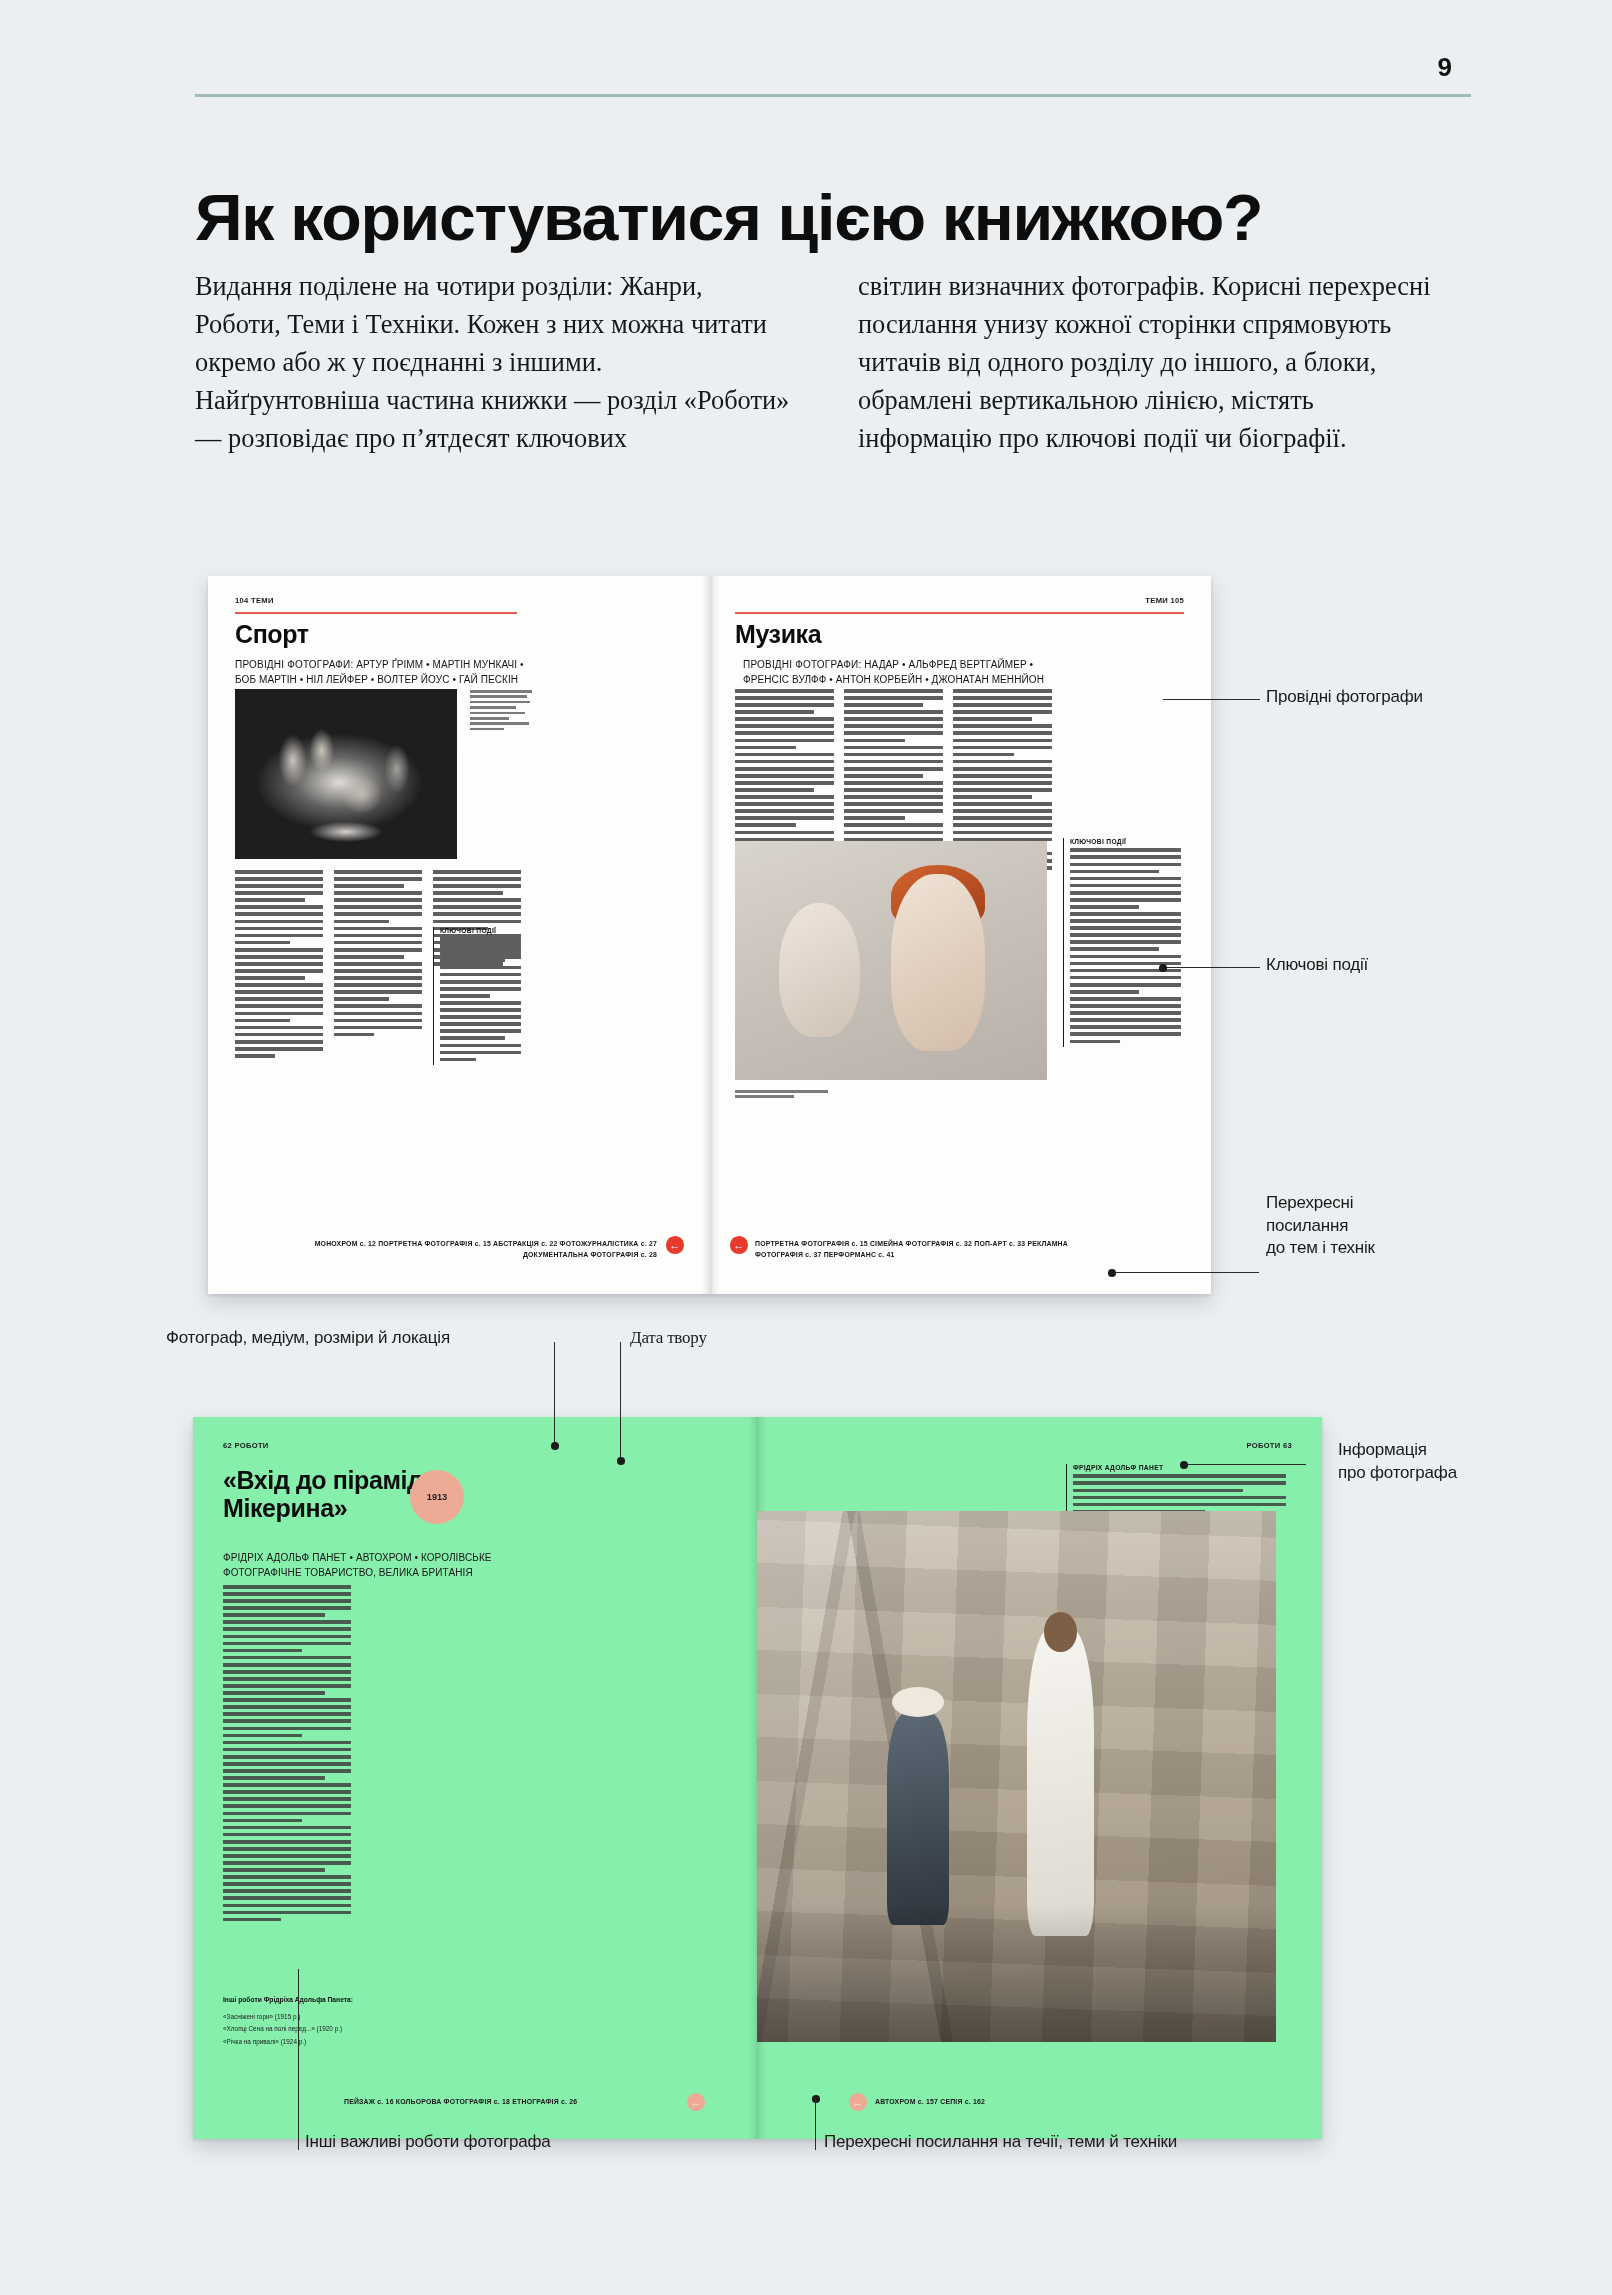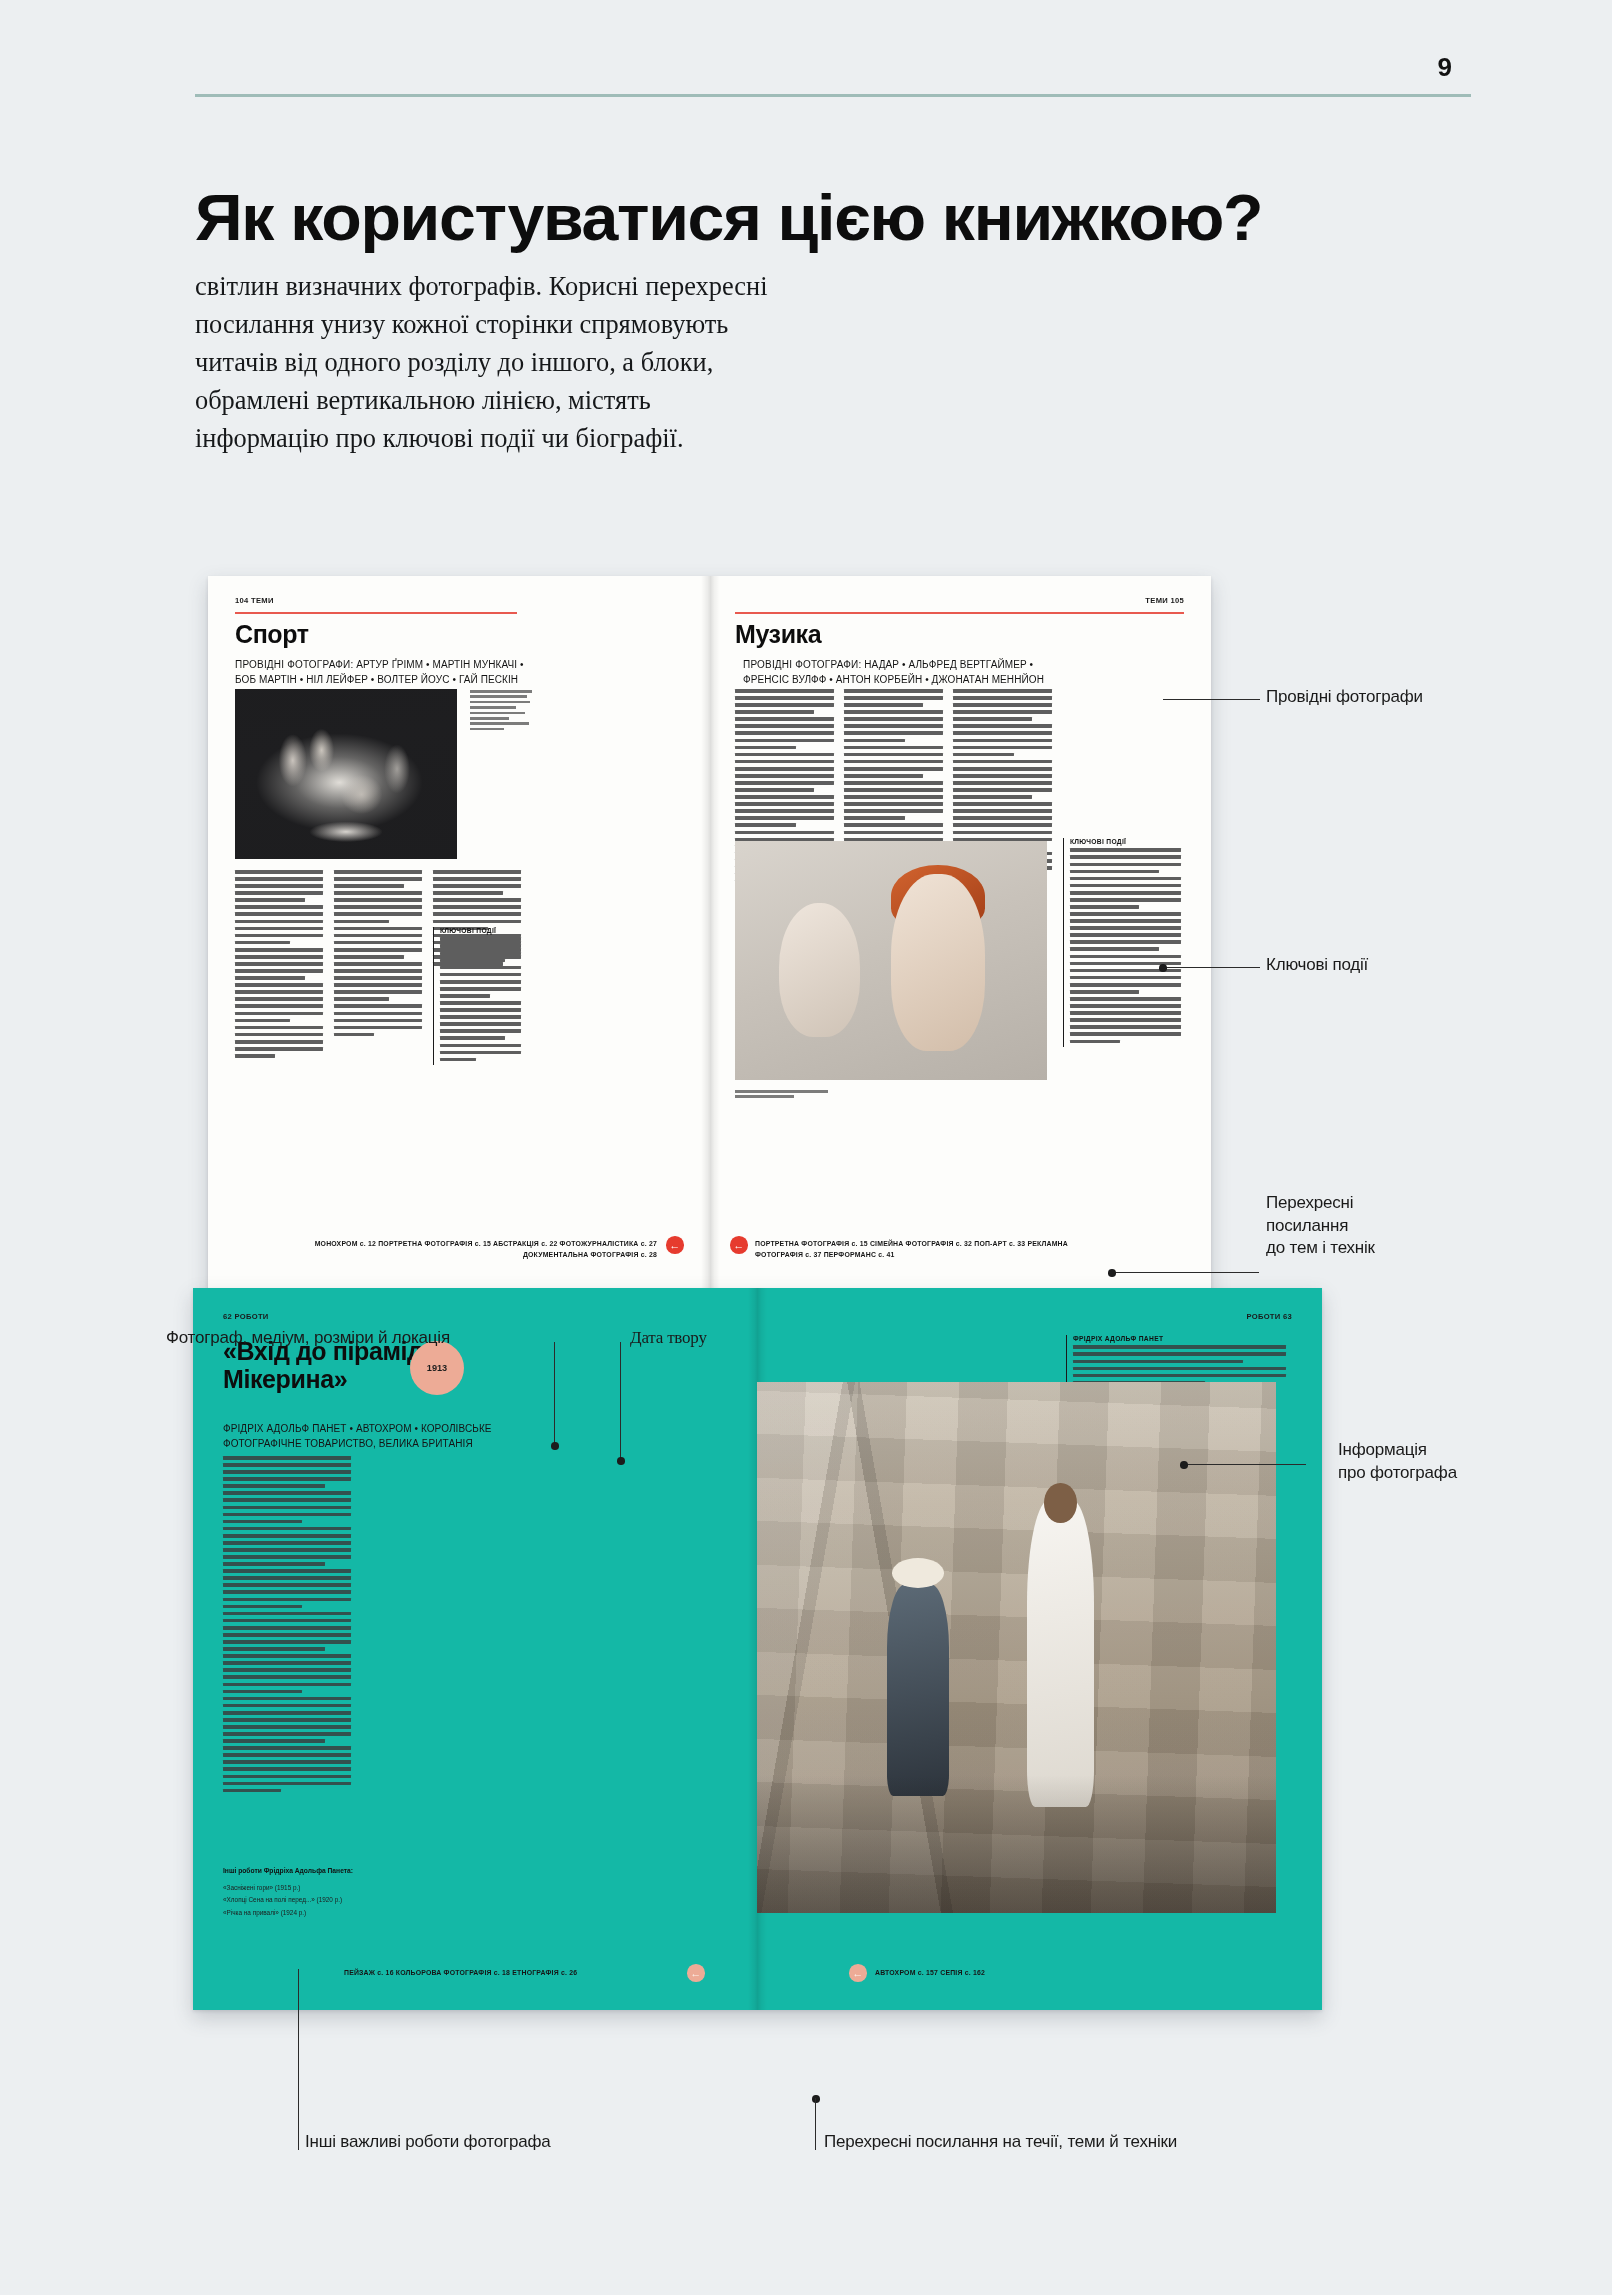--- a/index.html
+++ b/index.html
@@ -41,22 +41,22 @@
     font-size:26.4px; line-height:1.44; color:#16181a;
   }
 
   
   .spread {
     position:absolute;
     background:#fdfdfb;
     box-shadow:0 7.6px 18.5px rgba(60,70,80,0.22), 0 1.7px 3.4px rgba(60,70,80,0.15);
   }
   .spread-1 { left:208px; top:576px; width:1003px; height:718px; }
-  .spread-2 { left:193px; top:1288px; width:1129px; height:722px;
-              background:#14b8a6; }
+  .spread-2 { left:193px; top:1417px; width:1129px; height:722px;
+              background:#86efac; }
   .spread .gutter {
     position:absolute; top:0; bottom:0; width:18.5px;
     background:linear-gradient(to right,
         rgba(0,0,0,0.0) 0%, rgba(0,0,0,0.07) 35%,
         rgba(0,0,0,0.12) 50%, rgba(0,0,0,0.05) 70%, rgba(0,0,0,0) 100%);
   }
 
   
   .bk-page { position:absolute; top:0; bottom:0; }
 
@@ -195,20 +195,21 @@
 <body>
 
 <div class="page-head">
   <div class="pg-num">9</div>
   <div class="top-rule"></div>
 </div>
 
 <h1 class="page-title">Як користуватися цією книжкою?</h1>
 
 <div class="intro">
+  <div class="intro-col">Видання поділене на чотири розділи: Жанри, Роботи, Теми і Техніки. Кожен з них можна читати окремо або ж у поєднанні з іншими. Найґрунтовніша частина книжки — розділ «Роботи» — розповідає про п’ятдесят ключових</div>
   <div class="intro-col">світлин визначних фотографів. Корисні перехресні посилання унизу кожної сторінки спрямовують читачів від одного розділу до іншого, а блоки, обрамлені вертикальною лінією, містять інформацію про ключові події чи біографії.</div>
 </div>
 
 <div class="spread spread-1">
 
   <div class="bk-page" style="left:0; width:502px;">
     <div class="folio" style="left:27px; top:20px;">104  ТЕМИ</div>
     <div class="red-rule" style="left:27px; top:36px; width:282px;"></div>
     <div class="sec-title" style="left:27px; top:44px;">Спорт</div>
     <div class="lead-photogs" style="left:27px; top:81px; width:302px;"><span class="lbl">ПРОВІДНІ ФОТОГРАФИ:</span> <span>АРТУР ҐРІММ • МАРТІН МУНКАЧІ • БОБ МАРТІН • НІЛ ЛЕЙФЕР • ВОЛТЕР ЙОУС • ГАЙ ПЕСКІН</span></div>

